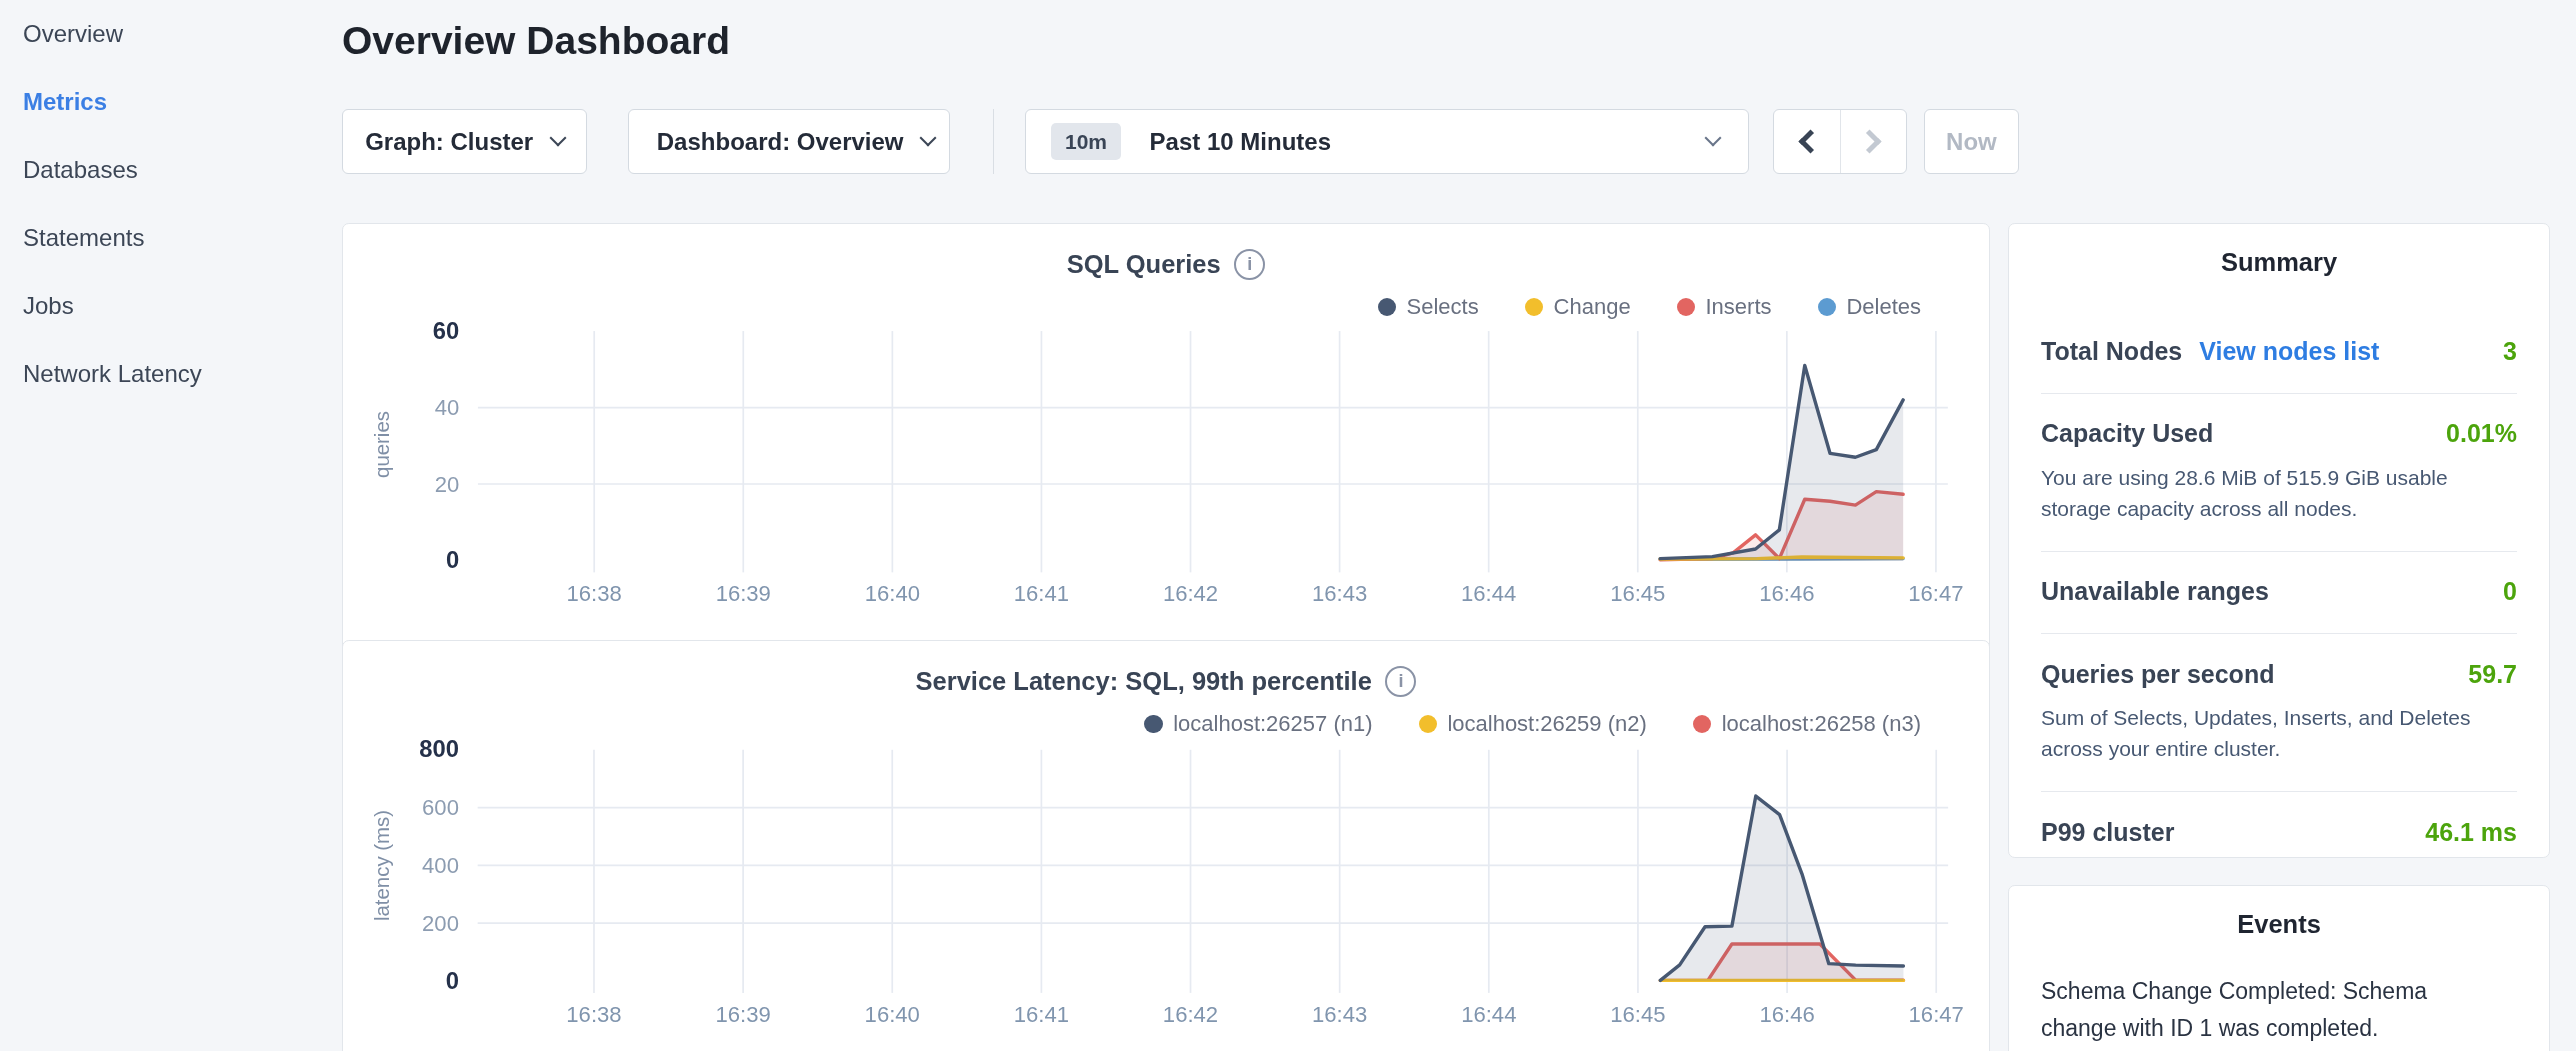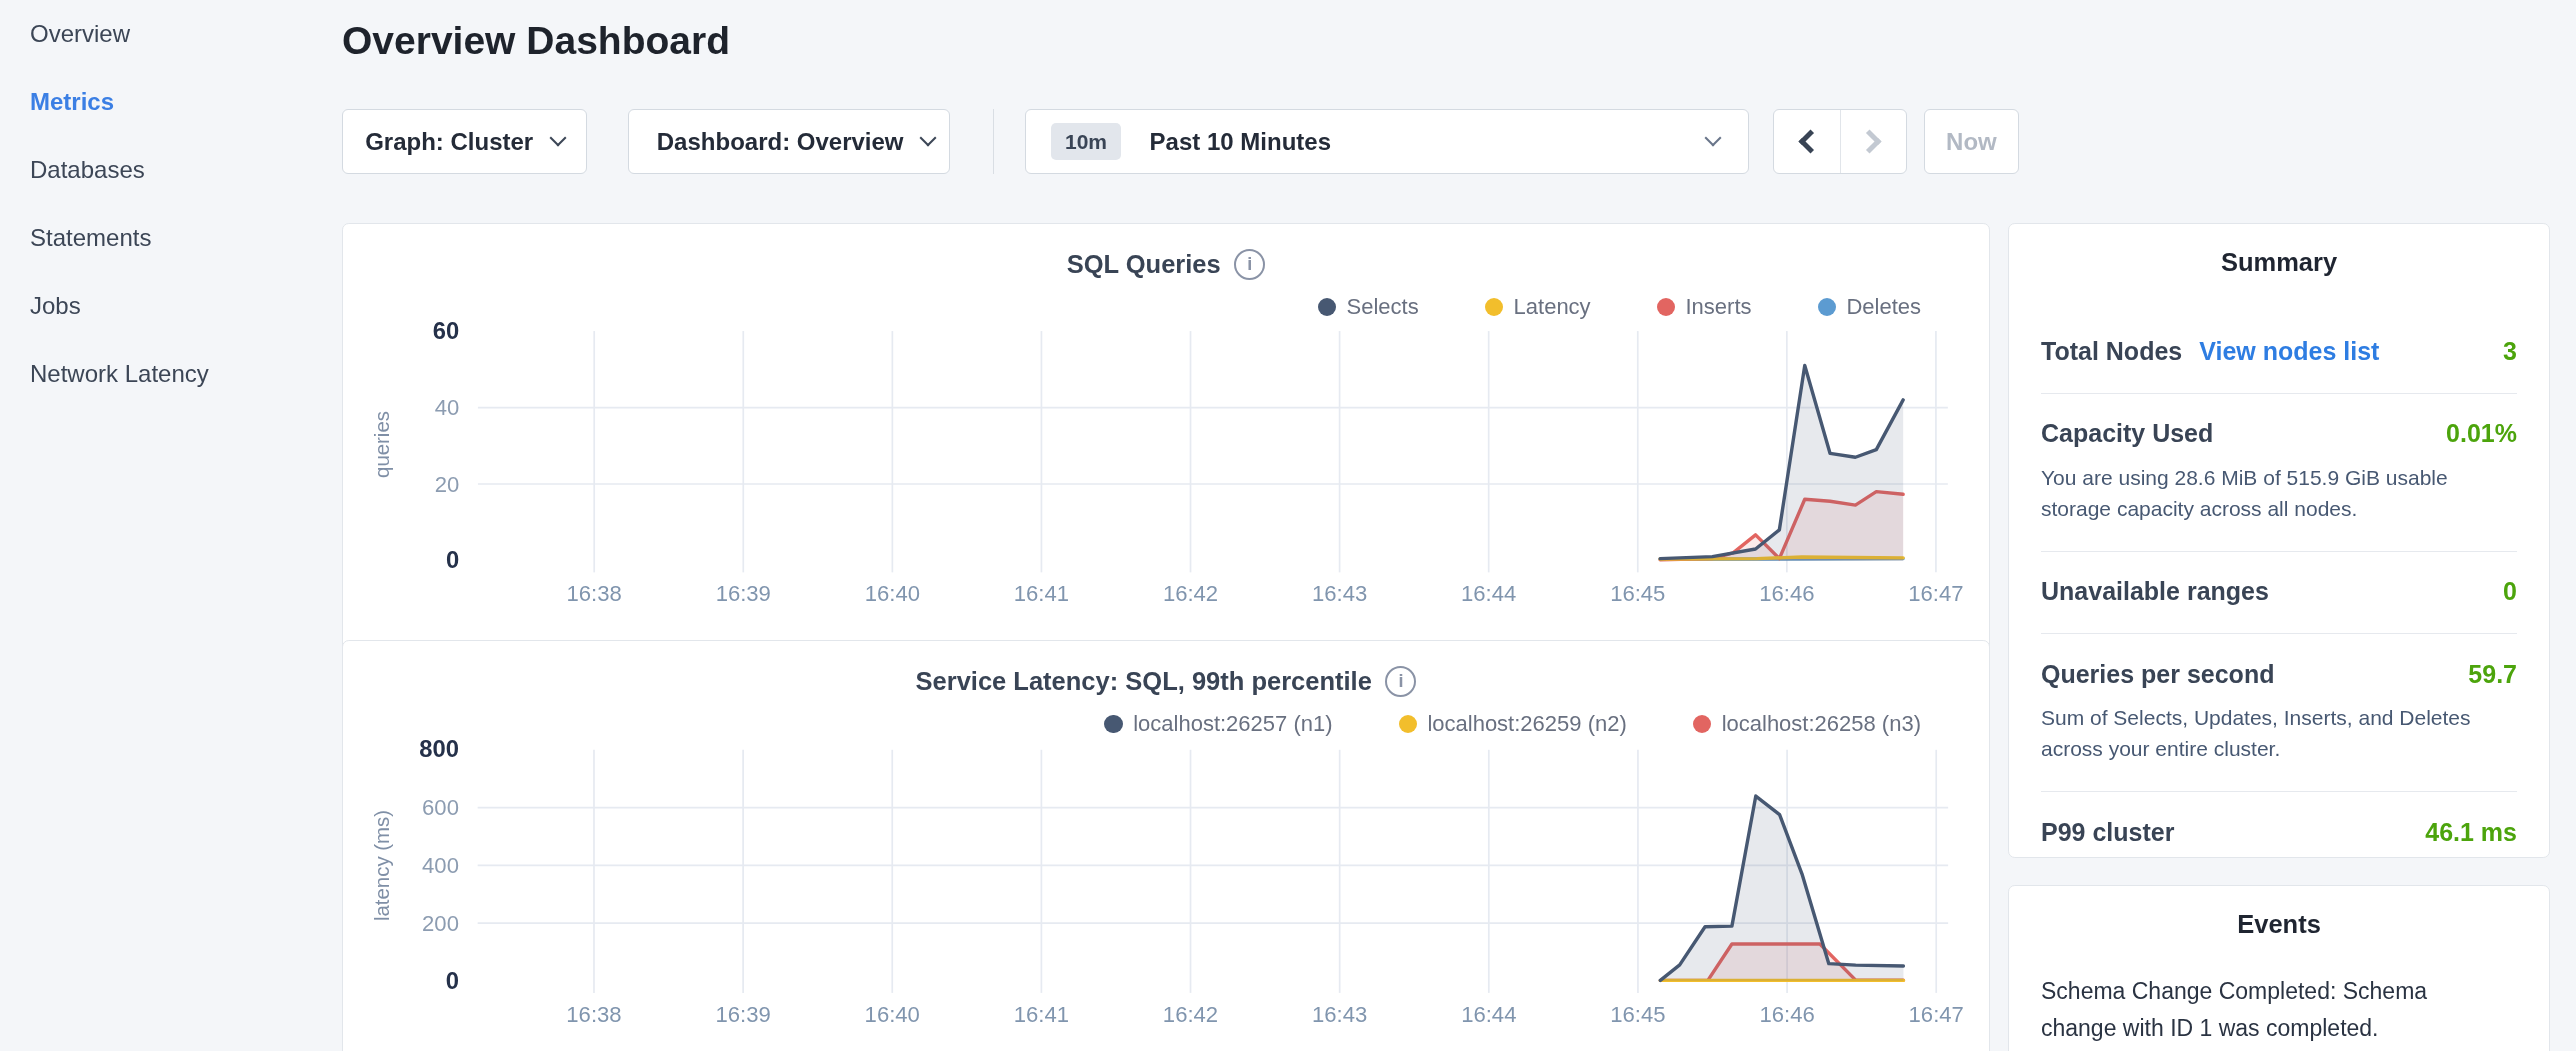--- a/index.html
+++ b/index.html
@@ -3,21 +3,21 @@
 <meta charset="utf-8">
 <style>
   * { margin:0; padding:0; box-sizing:border-box; }
   html,body { width:2576px; height:1051px; overflow:hidden; }
   body { font-family:"Liberation Sans", sans-serif; background:#f4f6f9; color:#394455; }
   .page { position:relative; width:2576px; height:1051px; }
 
   
   .sidebar { position:absolute; left:0; top:0; width:338px; height:1051px; }
   .sidebar ul { list-style:none; }
-  .sidebar li { height:68px; display:flex; align-items:center; padding-left:30px;
+  .sidebar li { height:68px; display:flex; align-items:center; padding-left:23px;
                 font-size:24px; color:#3c4656; cursor:pointer; }
   .sidebar li.active { color:#3b7fe4; font-weight:700; }
 
   
   .page-title { position:absolute; left:342px; top:18.7px; font-size:39px; font-weight:700; color:#1e232c; }
   .toolbar { position:absolute; left:342px; top:109px; height:65px; display:flex; align-items:stretch; }
   .btn { background:#fff; border:0.9px solid #d4dae1; border-radius:6px; display:flex;
          align-items:center; justify-content:center; font-size:24px; font-weight:700;
          color:#242b38; cursor:pointer; }
   .dd-graph { width:245px; }
@@ -41,21 +41,21 @@
   
   .card { position:absolute; background:#fff; border:0.9px solid #e2e6eb; border-radius:6.8px; }
   .card-sql { left:342px; top:223px; width:1648px; height:482px; }
   .card-lat { left:342px; top:640px; width:1648px; height:442px; }
   .chart-title { position:absolute; top:24px; left:0; width:100%; text-align:center;
                  font-size:25.5px; font-weight:700; color:#394455; }
   .chart-title .ttl { vertical-align:middle; }
   .info-icon { display:inline-flex; width:31px; height:31px; border:2.6px solid #8a93a6; border-radius:50%;
                align-items:center; justify-content:center; font-size:18px; font-weight:700;
                color:#8a93a6; margin-left:13.6px; vertical-align:middle; cursor:pointer; }
-  .legend { position:absolute; top:70px; right:68px; display:flex; gap:66px; }
+  .legend { position:absolute; top:70px; right:68px; display:flex; gap:46px; }
   .legend-item { display:flex; align-items:center; gap:10.2px; font-size:22px; color:#697080; }
   .legend-dot { width:18.7px; height:18.7px; border-radius:50%; }
   .ylabel { position:absolute; width:255px; text-align:center; font-size:20.4px; color:#7f8fa6;
             transform:rotate(-90deg); }
   .ylabel-sql { left:-88px; top:209px; }
   .ylabel-lat { left:-88px; top:213px; }
   svg { position:absolute; left:0; top:0; }
   svg text { font-family:"Liberation Sans", sans-serif; }
 
   
@@ -123,21 +123,21 @@
     <div class="chart-title">
       <span class="ttl">SQL Queries</span><span class="info-icon">i</span>
     </div>
     <div class="legend" id="legend-0">
         <span class="legend-item">
           <span class="legend-dot" style="background: rgb(71, 88, 114);"></span>
           <span>Selects</span>
         </span>
         <span class="legend-item">
           <span class="legend-dot" style="background: rgb(242, 190, 44);"></span>
-          <span>Latency</span>
+          <span>Change</span>
         </span>
         <span class="legend-item">
           <span class="legend-dot" style="background: rgb(226, 101, 97);"></span>
           <span>Inserts</span>
         </span>
         <span class="legend-item">
           <span class="legend-dot" style="background: rgb(92, 155, 209);"></span>
           <span>Deletes</span>
         </span>
       </div>

